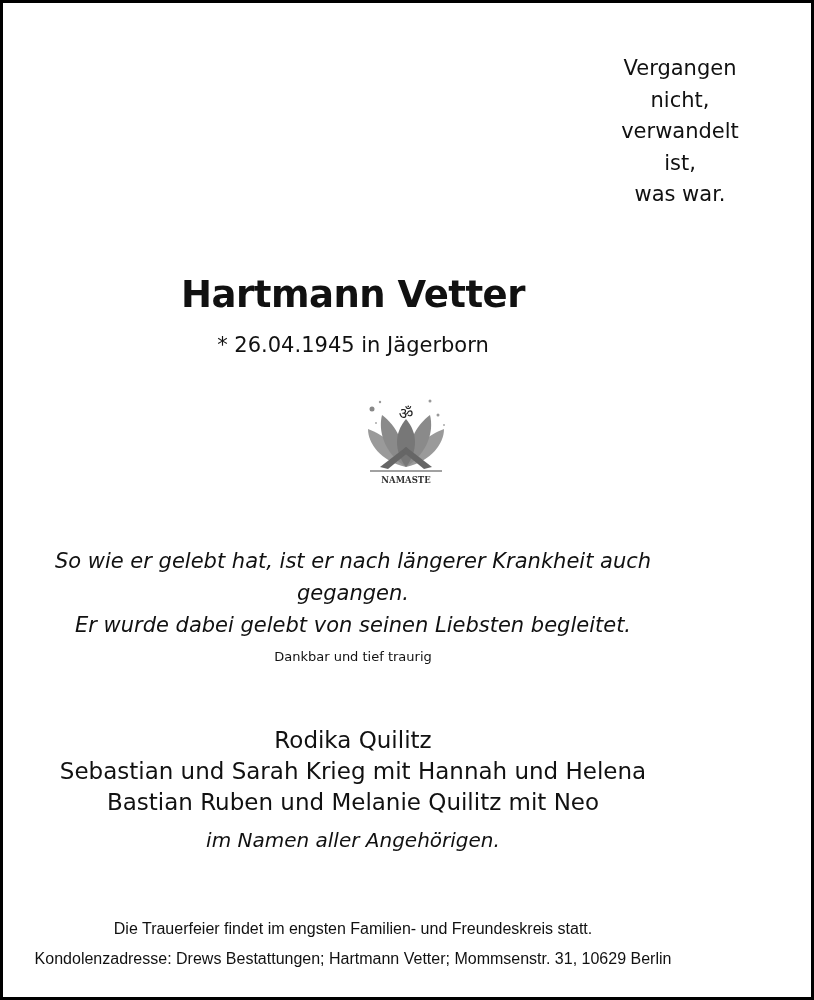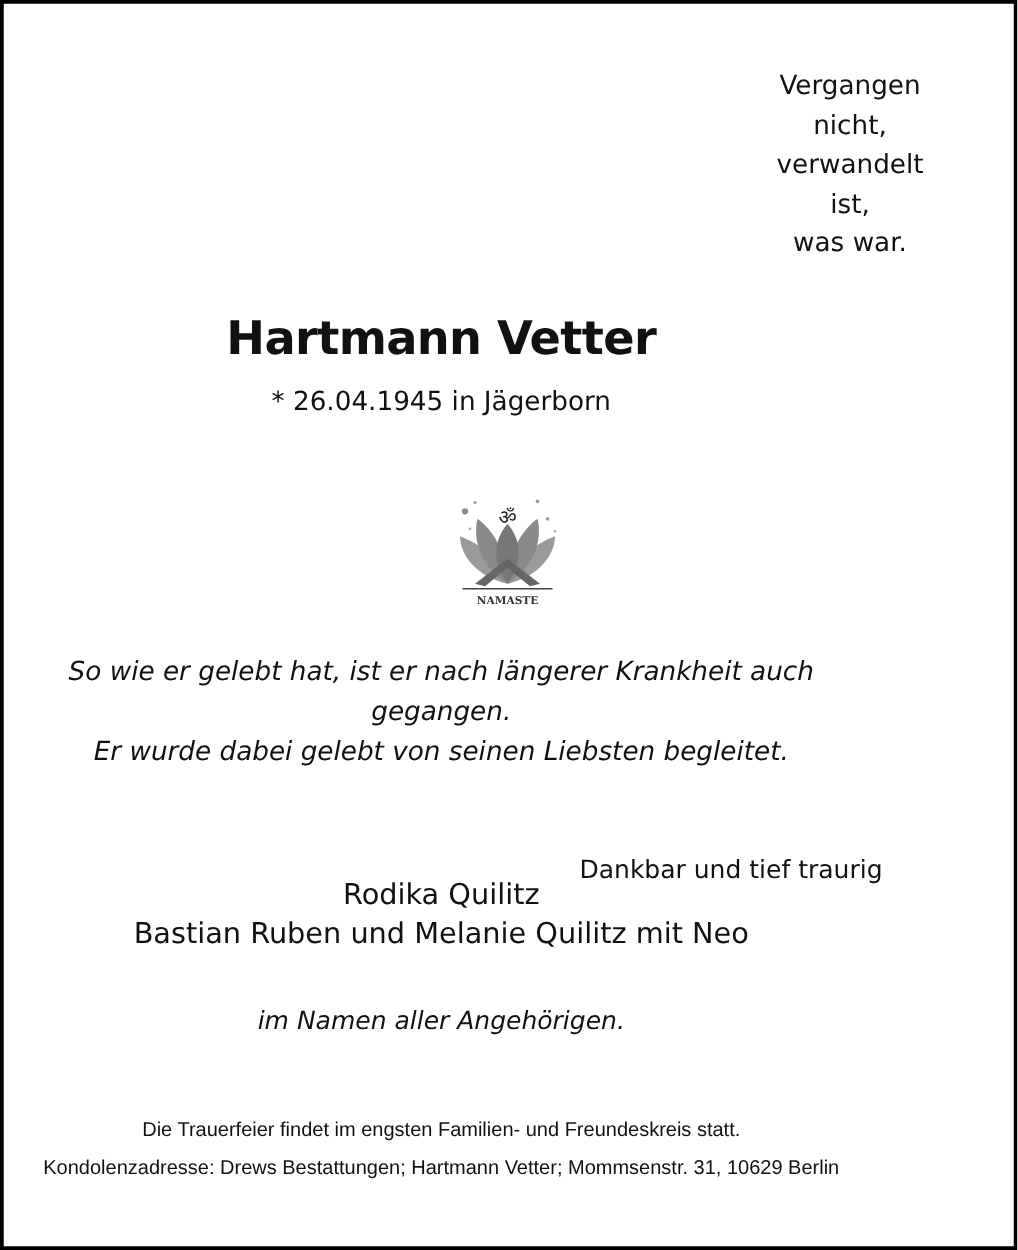--- a/index.html
+++ b/index.html
@@ -1,28 +1,28 @@
 <!DOCTYPE html>
 <html><head>
 <meta charset="utf-8">
 <style>
   html, body { margin:0; padding:0; background:#fff; }
   body { width:814px; height:1000px; position:relative; overflow:hidden;
          font-family:"DejaVu Sans", "Liberation Sans", sans-serif; color:#111; }
   .frame { position:absolute; left:0; top:0; width:808px; height:994px;
            border:3px solid #000; background:#fff; }
-  .abs { position:absolute; left:0; width:706px; text-align:center; }
+  .abs { position:absolute; left:0; width:706px; text-align:center;margin-top:24px; }
   .poem { position:absolute; left:600px; width:160px; top:53px; text-align:center;
           font-size:21px; line-height:31.5px; }
   .poem div { white-space:nowrap; }
   .name { top:246px; font-size:37px; font-weight:bold; letter-spacing:-0.5px; line-height:50px; }
   .dates { top:306px; font-size:21px; line-height:31px; }
   .logo { position:absolute; left:360px; top:395px; width:92px; height:92px; }
   .msg { top:521px; font-size:21px; line-height:32px;font-style:italic; }
-  .thanks { top:680px; font-size:20px; line-height:30px;text-align:right; }
+  .thanks { top:618px; font-size:13px; line-height:30px; }
   .family { top:701px; font-size:23px; line-height:31px; }
   .behalf { top:801px; font-size:20px; line-height:30px;font-style:italic; }
   .footer { top:890px; font-size:16px; line-height:30px; font-family:"Liberation Sans", sans-serif; }
   .footer div { white-space:nowrap; }
 </style>
 </head>
 <body>
 
 <div class="frame"></div>
 
@@ -67,20 +67,21 @@
 
 <div class="abs msg">
   <div>So wie er gelebt hat, ist er nach längerer Krankheit auch gegangen.</div>
   <div>Er wurde dabei gelebt von seinen Liebsten begleitet.</div>
 </div>
 
 <div class="abs thanks">Dankbar und tief traurig</div>
 
 <div class="abs family">
   <div>Rodika Quilitz</div>
+  <div>Sebastian und Sarah Krieg mit Hannah und Helena</div>
   <div>Bastian Ruben und Melanie Quilitz mit Neo</div>
 </div>
 
 <div class="abs behalf">im Namen aller Angehörigen.</div>
 
 <div class="abs footer">
   <div>Die Trauerfeier findet im engsten Familien- und Freundeskreis statt.</div>
   <div>Kondolenzadresse: Drews Bestattungen; Hartmann Vetter; Mommsenstr. 31, 10629 Berlin</div>
 </div>
 

